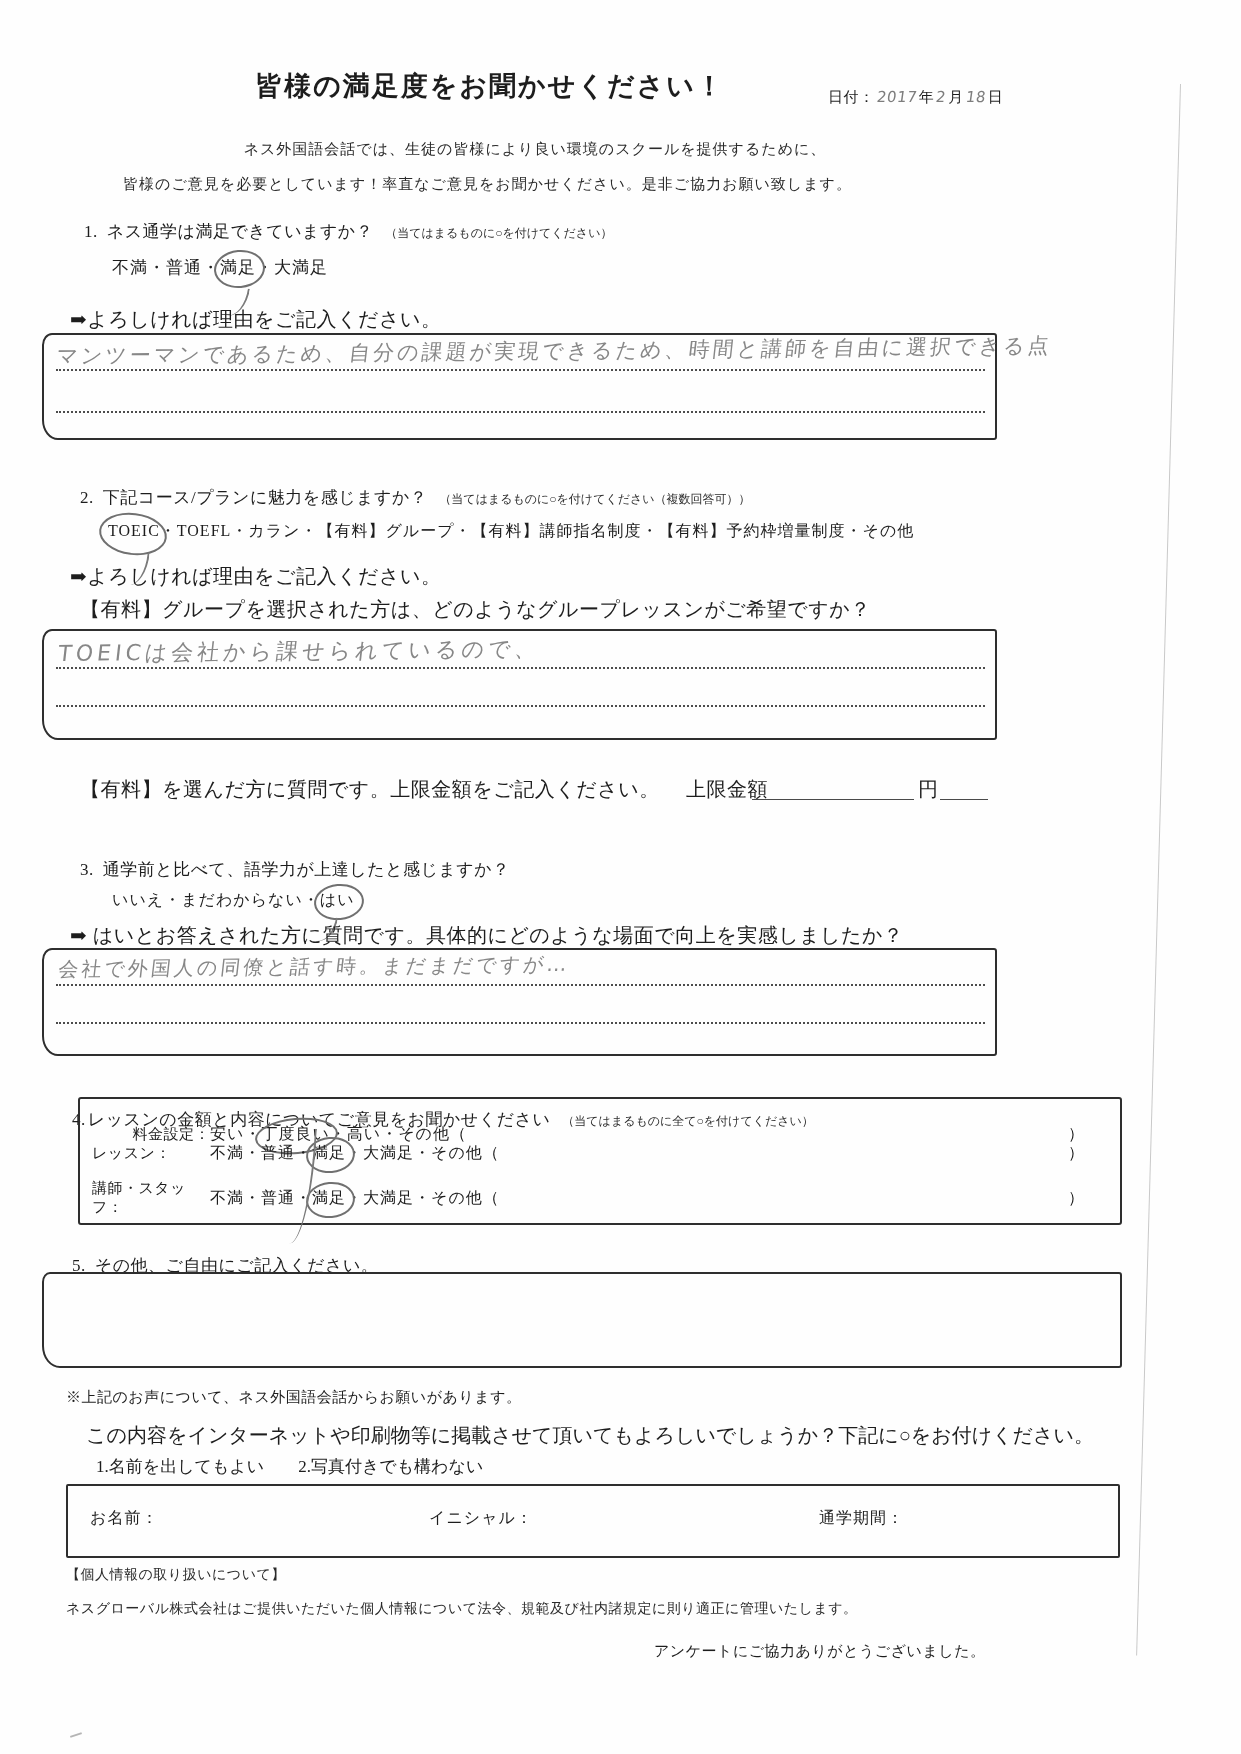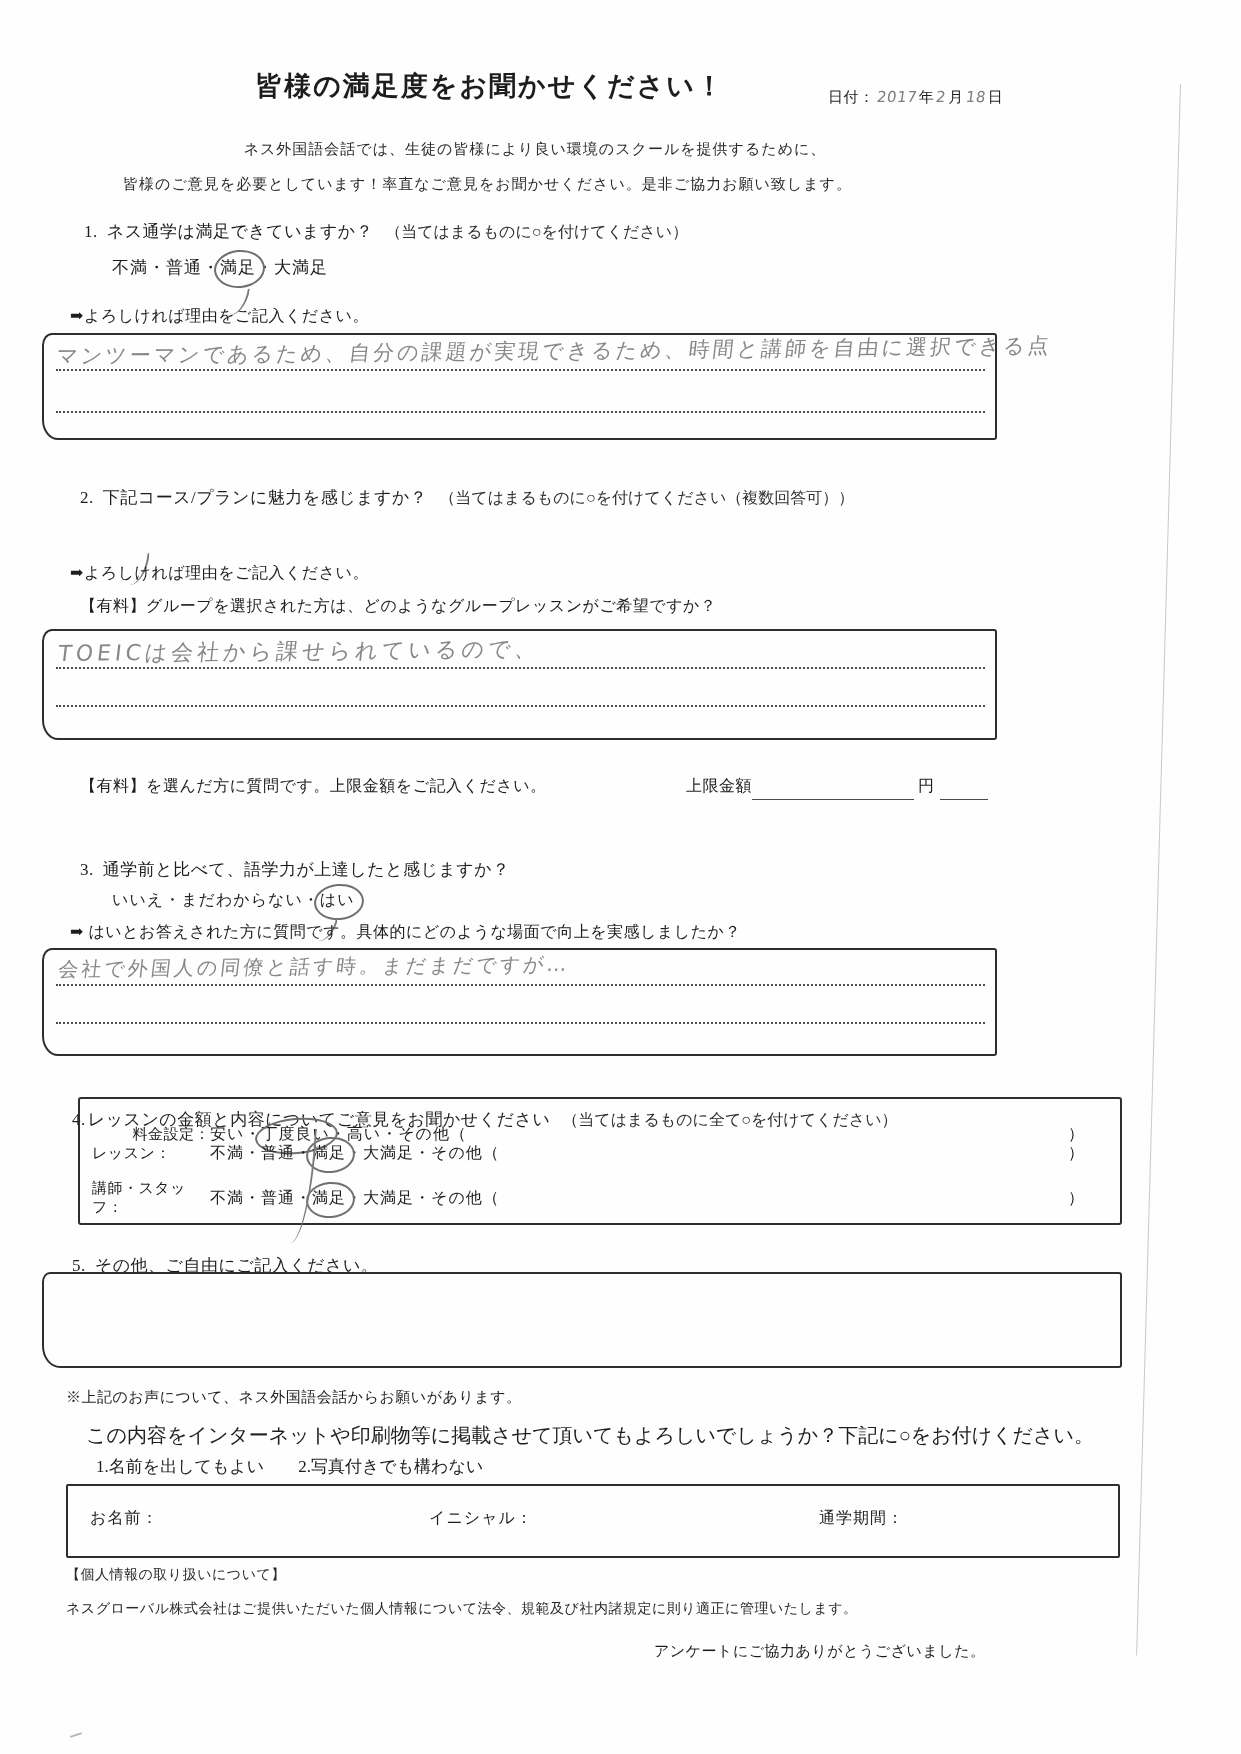--- a/index.html
+++ b/index.html
@@ -5,23 +5,23 @@
   html,body{margin:0;padding:0;background:#ffffff;}
   .page{
     position:relative;width:1241px;height:1754px;background:#fefefe;overflow:hidden;
     font-family:"Liberation Serif","DejaVu Serif",serif;color:#1d1d1d;padding-left:26px;
   }
   .abs{position:absolute;white-space:nowrap;}
   .title{font-size:27px;font-weight:600;letter-spacing:2px;text-align:center;margin:0;}
   .intro{font-size:15px;letter-spacing:1px;text-align:center;color:#2a2a2a;}
   .qhead{font-size:17px;letter-spacing:0.5px;}
   .qnum{display:inline-block;margin-right:9px;}
-  .hint{font-size:16px;color:#2e2e2e;margin-left:12px;letter-spacing:0;}
+  .hint{font-size:12px;color:#2e2e2e;margin-left:12px;letter-spacing:0;}
   .opts{font-size:17px;letter-spacing:1px;}
-  .arrowline{font-size:16px;letter-spacing:0.5px;}
+  .arrowline{font-size:20px;letter-spacing:0.5px;}
   .smalltext{font-size:15px;letter-spacing:0.5px;}
   .box{
     position:absolute;border:2px solid #2e2e2e;background:transparent;
     border-radius:10px 3px 3px 16px / 12px 3px 3px 20px;
   }
   .dots{position:absolute;left:12px;right:10px;height:0;border-bottom:2.5px dotted #4c4c4c;}
   .hw{
     position:absolute;font-family:"DejaVu Sans",sans-serif;color:#878787;
     transform:rotate(-0.6deg) skewX(-7deg);transform-origin:left top;white-space:nowrap;
   }
@@ -77,20 +77,23 @@
   <div class="abs arrowline" style="left:70px;top:306px;">➡よろしければ理由をご記入ください。</div>
 
   <div class="box" style="left:42px;top:333px;width:951px;height:103px;">
     <div class="hw" style="left:14px;top:7px;font-size:21px;letter-spacing:3px;">マンツーマンであるため、自分の課題が実現できるため、時間と講師を自由に選択できる点</div>
     <div class="dots" style="top:34px;"></div>
     <div class="dots" style="top:76px;"></div>
   </div>
 
   <div class="abs qhead" style="left:80px;top:486px;">
     <span class="qnum">2.</span><span>下記コース/プランに魅力を感じますか？</span><span class="hint">（当てはまるものに○を付けてください（複数回答可））</span>
+  </div>
+  <div class="abs opts" style="left:108px;top:521px;font-size:16px;">
+    <span></span><span class="circled tall">TOEIC</span><span>・TOEFL・カラン・【有料】グループ・【有料】講師指名制度・【有料】予約枠増量制度・その他</span>
   </div>
   <div class="stroke" style="left:128px;top:552px;width:18px;height:34px;transform:rotate(6deg);"></div>
 
   <div class="abs arrowline" style="left:70px;top:563px;">➡よろしければ理由をご記入ください。</div>
   <div class="abs arrowline" style="left:80px;top:596px;">【有料】グループを選択された方は、どのようなグループレッスンがご希望ですか？</div>
 
   <div class="box" style="left:42px;top:629px;width:951px;height:107px;">
     <div class="hw" style="left:16px;top:8px;font-size:22px;letter-spacing:4px;">TOEICは会社から課せられているので、</div>
     <div class="dots" style="top:36px;"></div>
     <div class="dots" style="top:74px;"></div>

